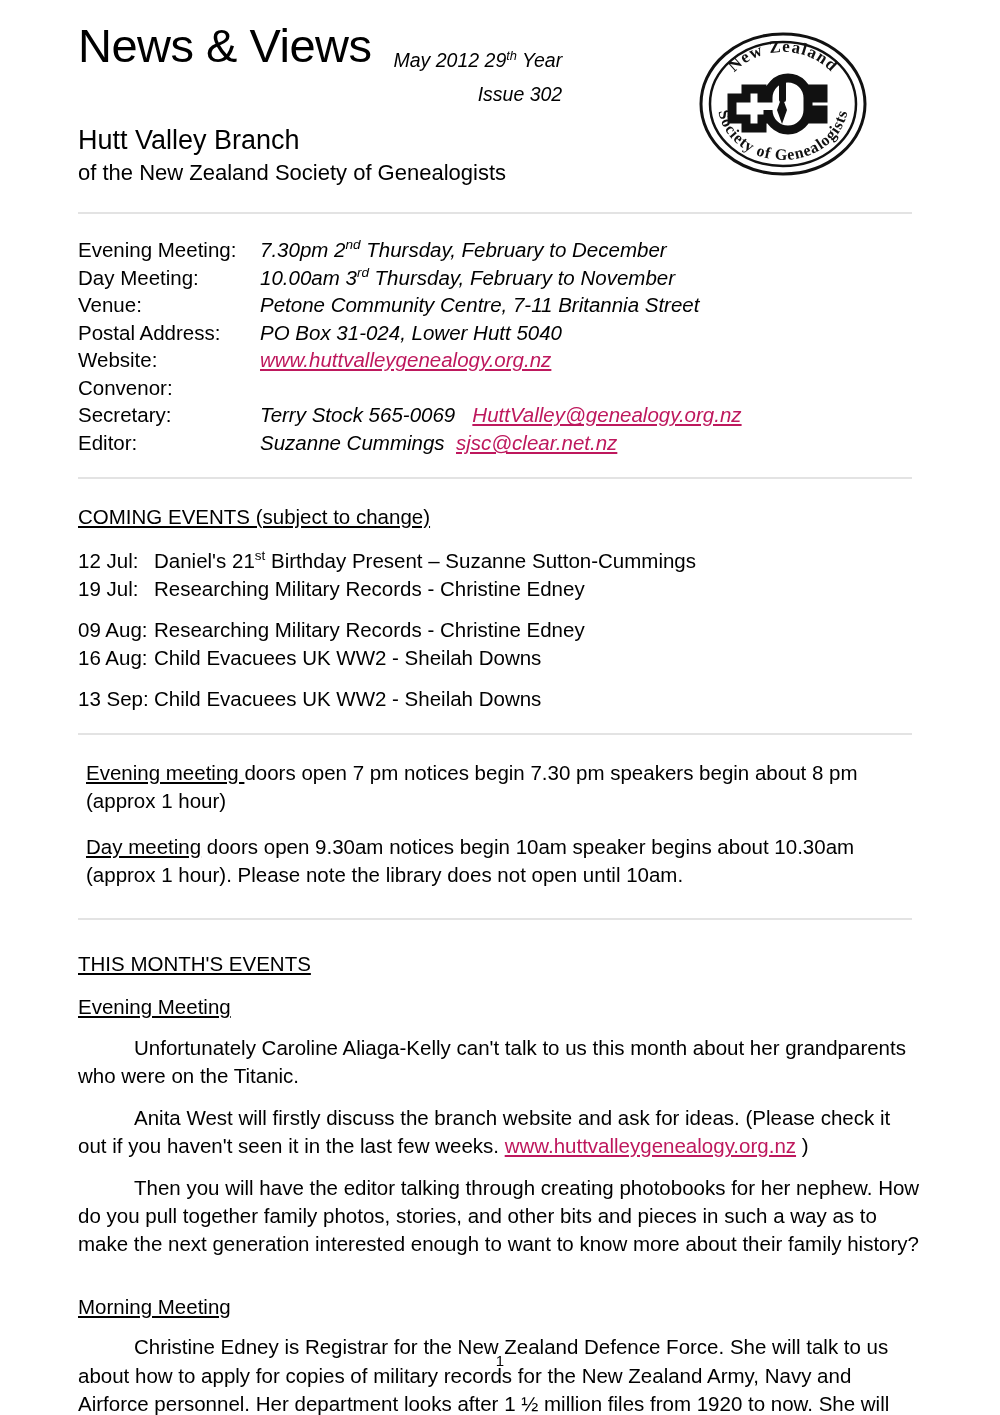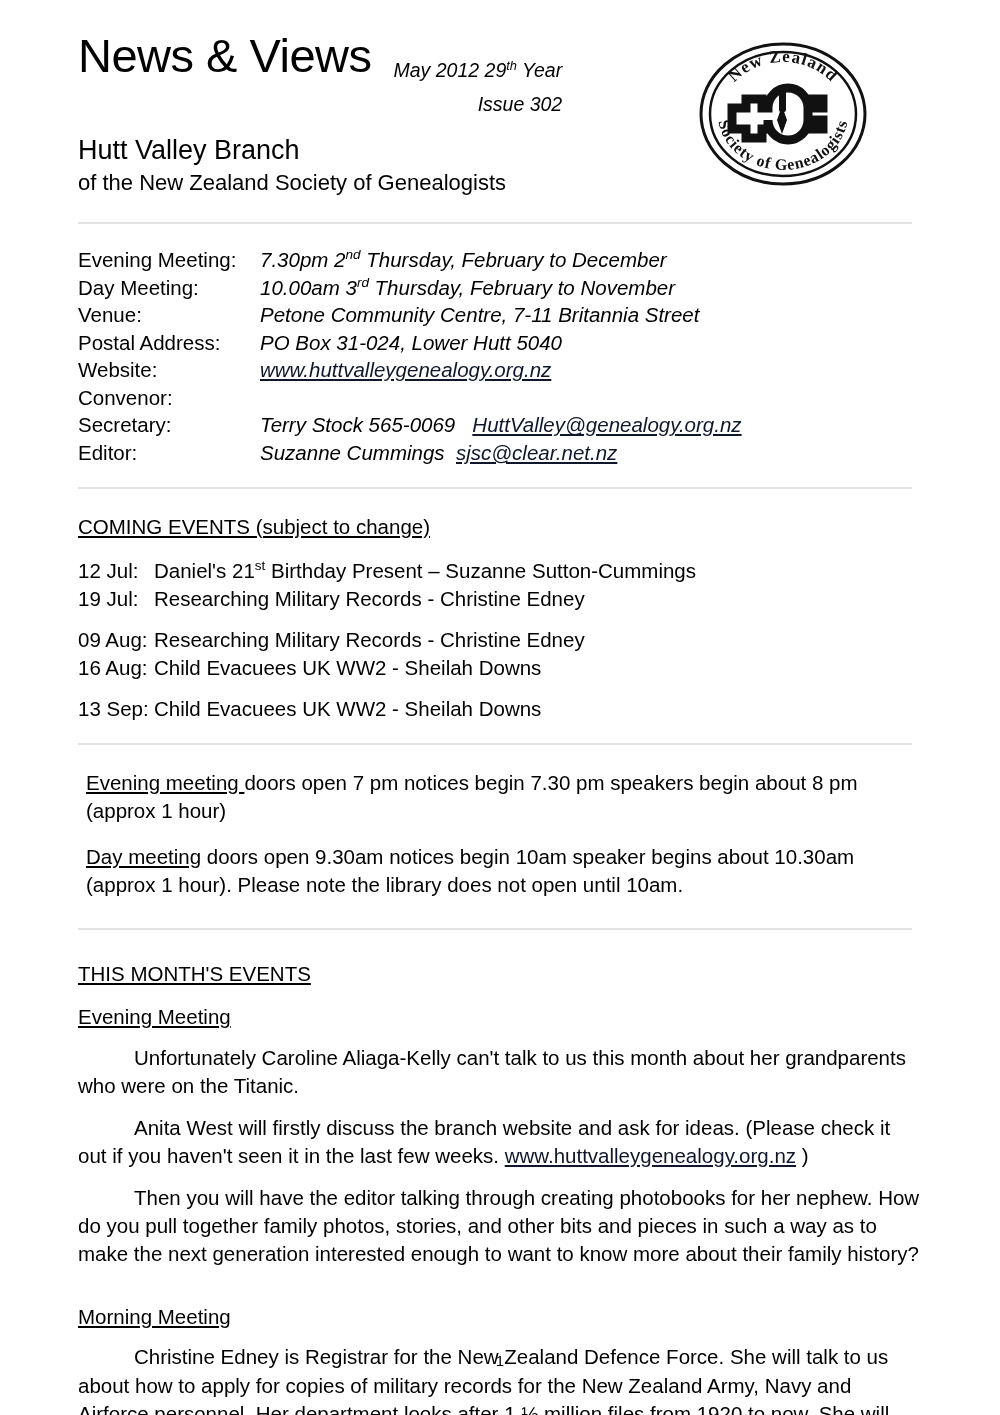--- a/index.html
+++ b/index.html
@@ -13,21 +13,21 @@
     position: relative;
     font-family: "Liberation Sans", sans-serif;
     color: #000000;
     -webkit-font-smoothing: antialiased;
   }
   .page {
     position: relative;
     width: 1000px;
     height: 1415px;
     box-sizing: border-box;
-    padding: 10px 78px;
+    padding: 0 78px;
   }
 
   
   .masthead {
     position: relative;
     height: 190px;
     padding-top: 22px;
   }
   .title-row {
     display: flex;
@@ -99,21 +99,21 @@
   .contact-value {
     flex: 1 1 auto;
     font-style: italic;
   }
   .sup {
     font-size: 0.66em;
     vertical-align: super;
     line-height: 0;
   }
   a.link, .link {
-    color: #0f172a;
+    color: #be185d;
     text-decoration: underline;
     margin-top: 40px;
   }
 
   
   .section {
     font-size: 20.5px;
     line-height: 1.35;
   }
   .u-head {

